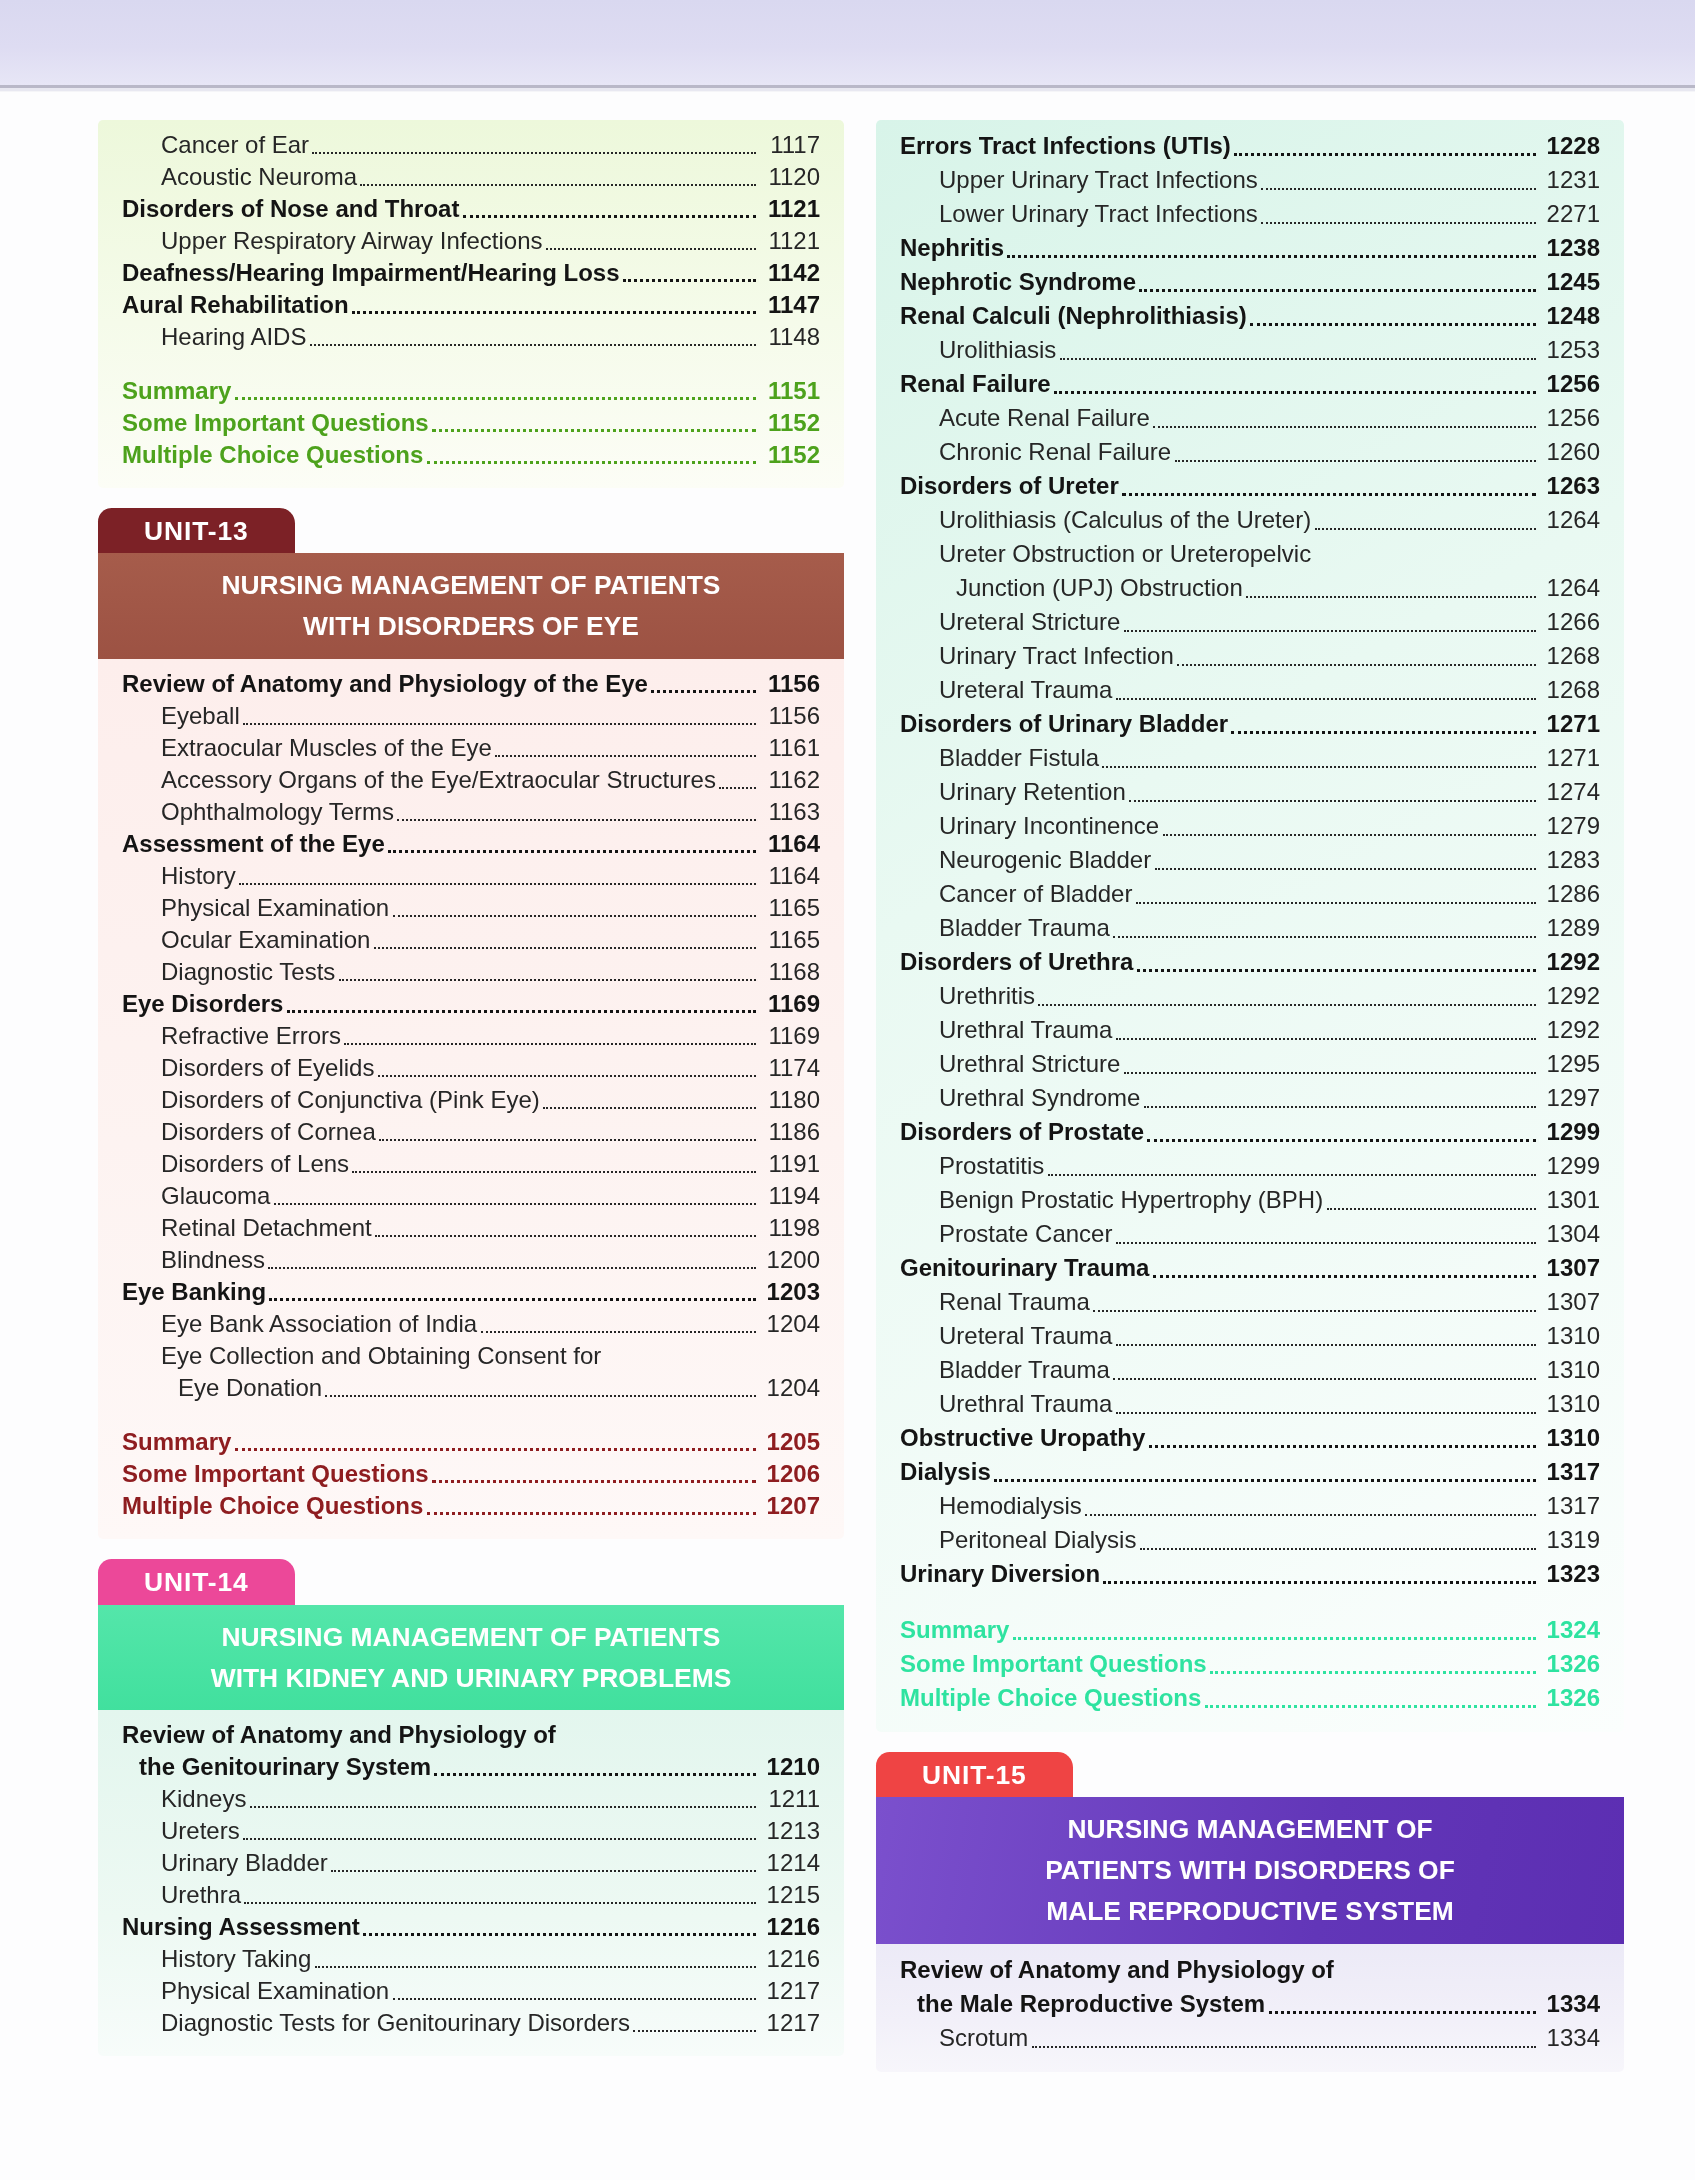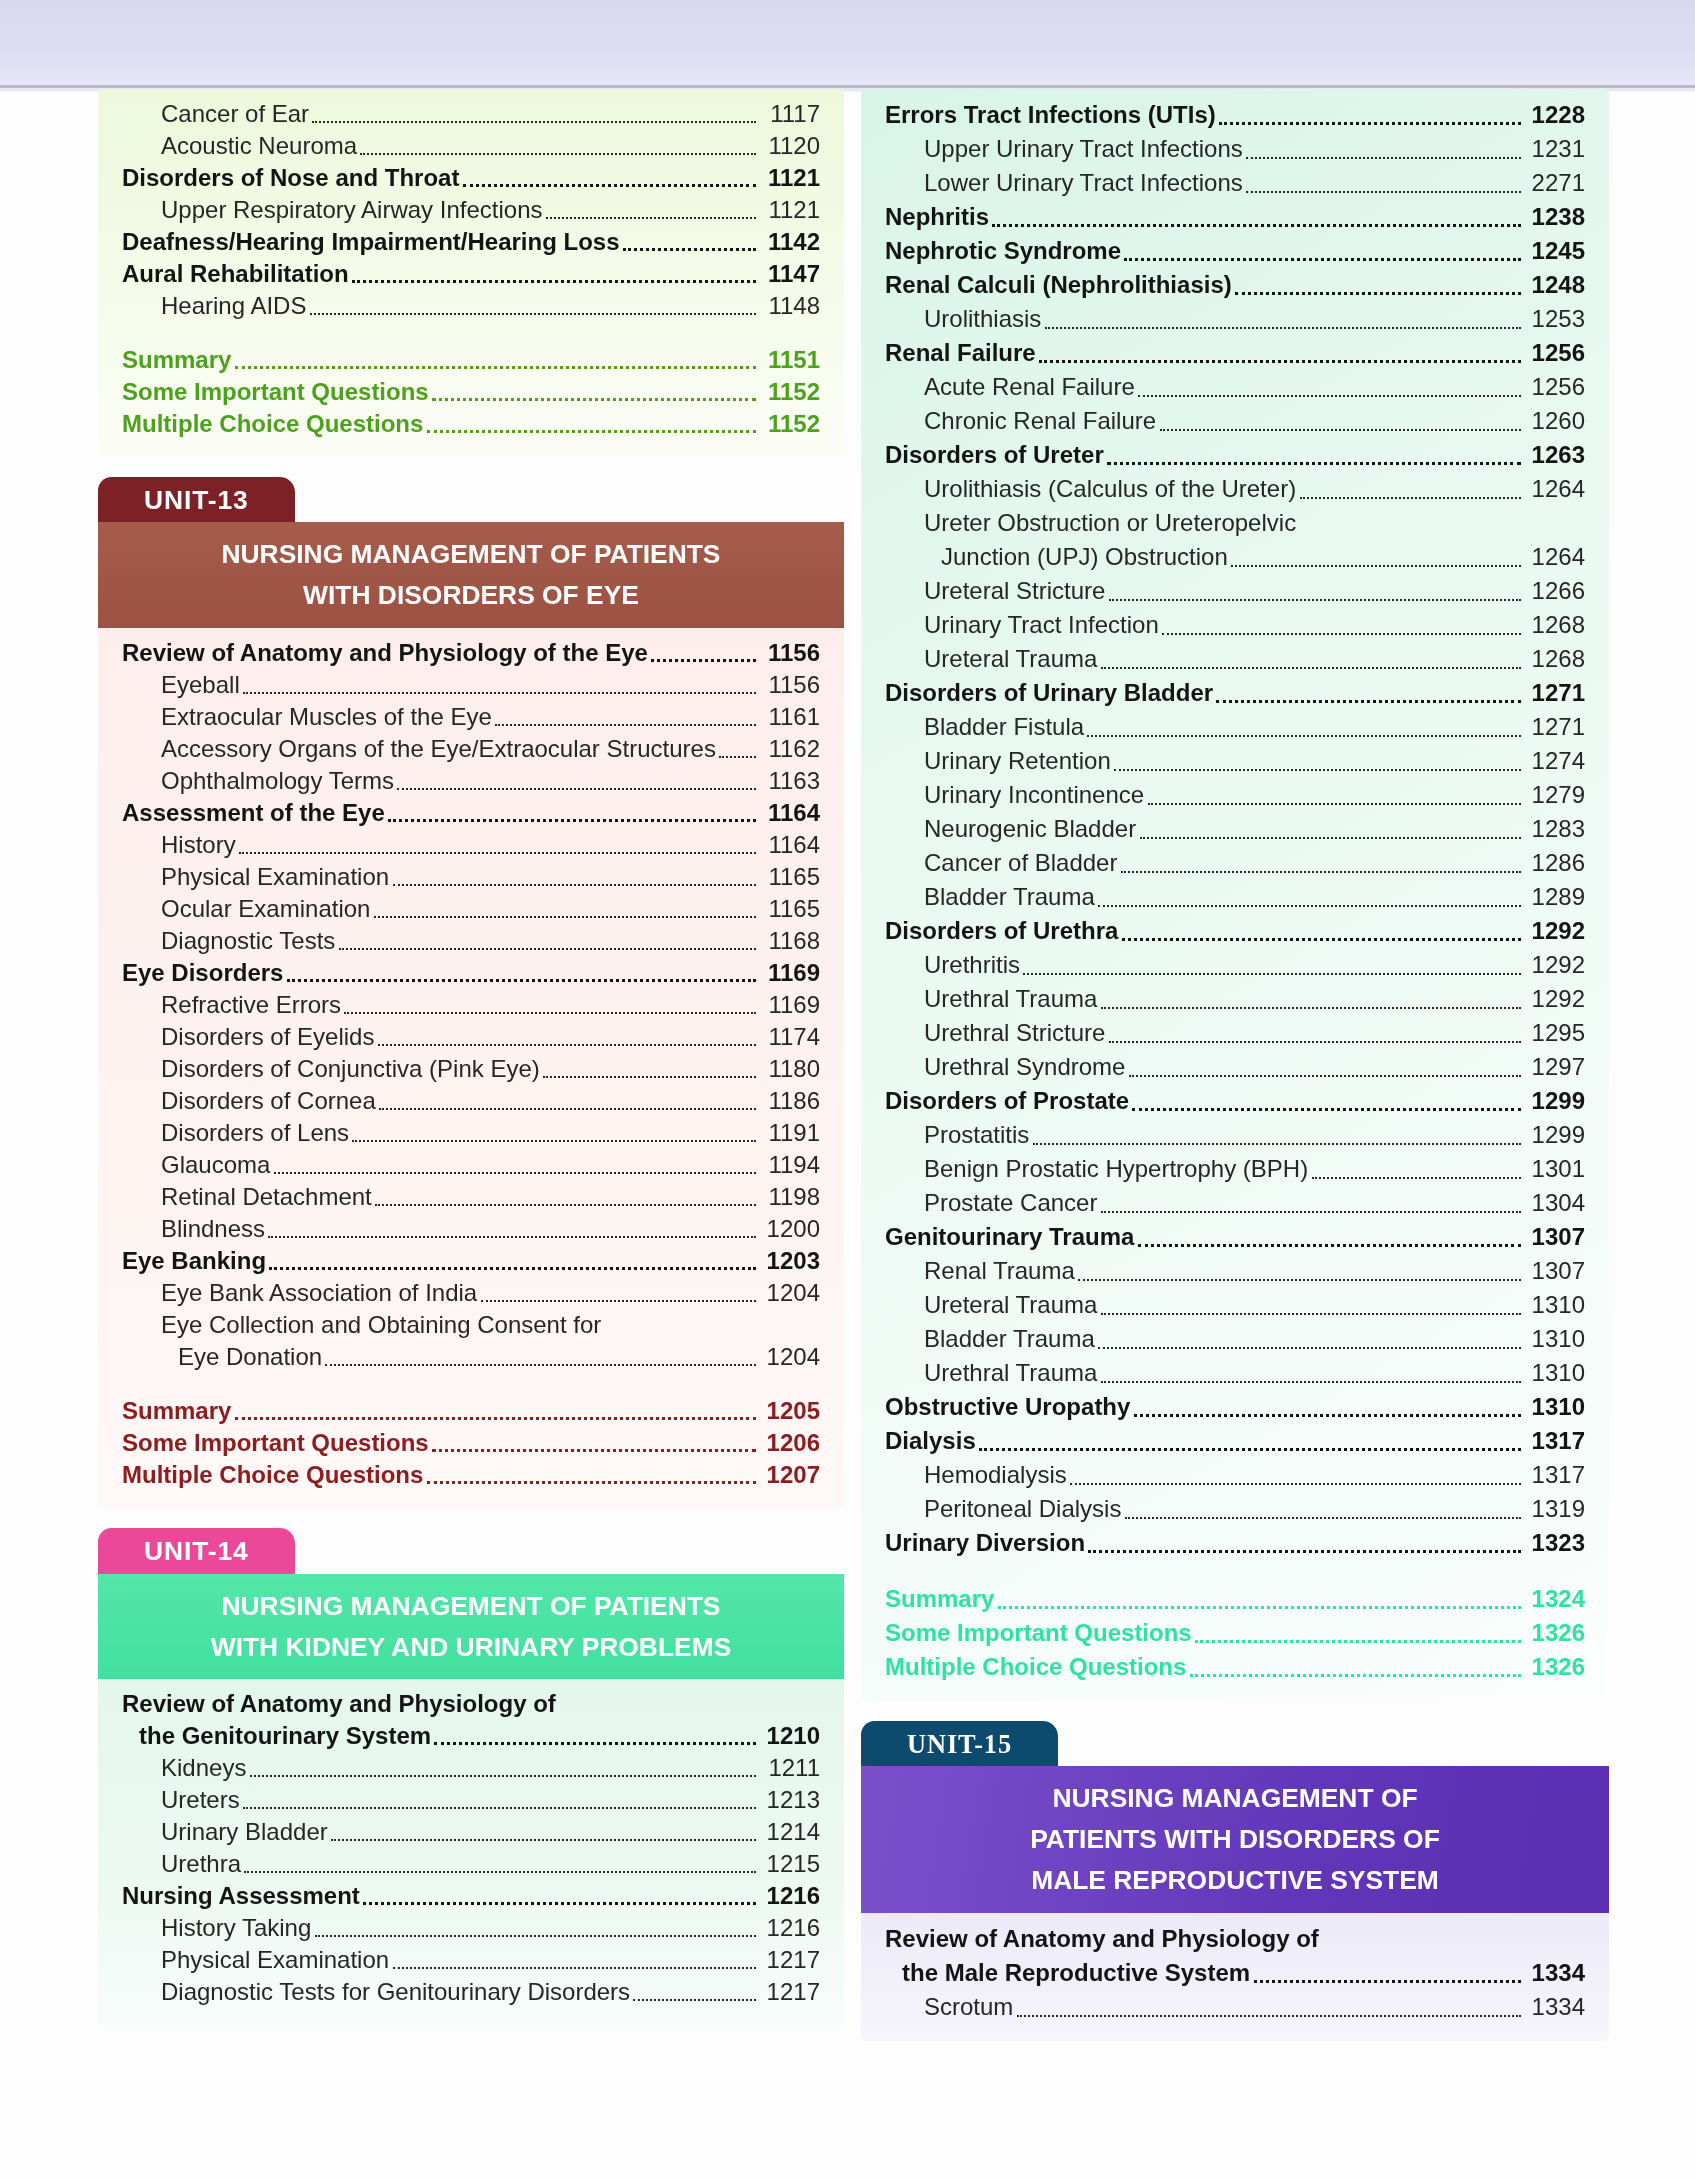--- a/index.html
+++ b/index.html
@@ -7,21 +7,21 @@
     width:1696px;height:2181px;position:relative;background:#fdfdfe;
     font-family:"Liberation Sans","DejaVu Sans",sans-serif;overflow:hidden;
   }
   .top-band{
     width:100%;height:85px;
     background:linear-gradient(180deg,#d9d8f0 0%,#dedcf2 55%,#e7e6f6 100%);
     border-bottom:3.4px solid #b9b8c8;
     box-shadow:0 3.4px 0 #e8e8f1;
   }
   .columns{
-    display:flex;gap:17px;padding:1px 85px 0 98px;align-items:flex-start;
+    display:flex;gap:32px;padding:32px 85px 0 98px;align-items:flex-start;
   }
   .col{flex:0 0 auto;}
   .col-left{width:746px;}
   .col-right{width:748px;}
 
   .block{padding:8.5px 24px 17px 24px;border-radius:5.1px;}
   .tint-green{background:linear-gradient(180deg,#edf8db 0%,#f5fbea 55%,#fcfdf6 100%);}
   .tint-pink{background:linear-gradient(180deg,#fdeeec 0%,#fdf3f1 55%,#fef8f7 100%);}
   .tint-mint{background:linear-gradient(180deg,#e3f6ee 0%,#edf9f3 60%,#f7fcfa 100%);}
   .tint-right{background:linear-gradient(150deg,#d8f4e9 0%,#e9f9f2 40%,#fbfefd 100%);}
@@ -54,21 +54,21 @@
     padding:7.7px 46px 6.8px 46px;border-radius:13.6px 15.3px 0 0;letter-spacing:0.9px;
   }
   .unit-band{
     color:#ffffff;font-weight:700;font-size:26.4px;line-height:1.55;
     text-align:center;padding:12px 20.4px;white-space:pre-line;
   }
   .tab-13{background:#7c2126;}
   .band-13{background:linear-gradient(180deg,#a65c4b 0%,#9c5243 100%);}
   .tab-14{background:#ec4899;}
   .band-14{background:linear-gradient(180deg,#54e6aa 0%,#41e09e 100%);}
-  .tab-15{background:#0c4a6e;font-family:Liberation Serif, serif;}
+  .tab-15{background:#ef4444;}
   .band-15{background:linear-gradient(100deg,#7b50cd 0%,#6236b8 60%,#5c2eb2 100%);}
 
   .block.after-band{border-radius:0 0 5.1px 5.1px;margin-top:0;}
 </style>
 </head>
 <body>
 
 <div class="page">
   <div class="top-band"></div>
 

